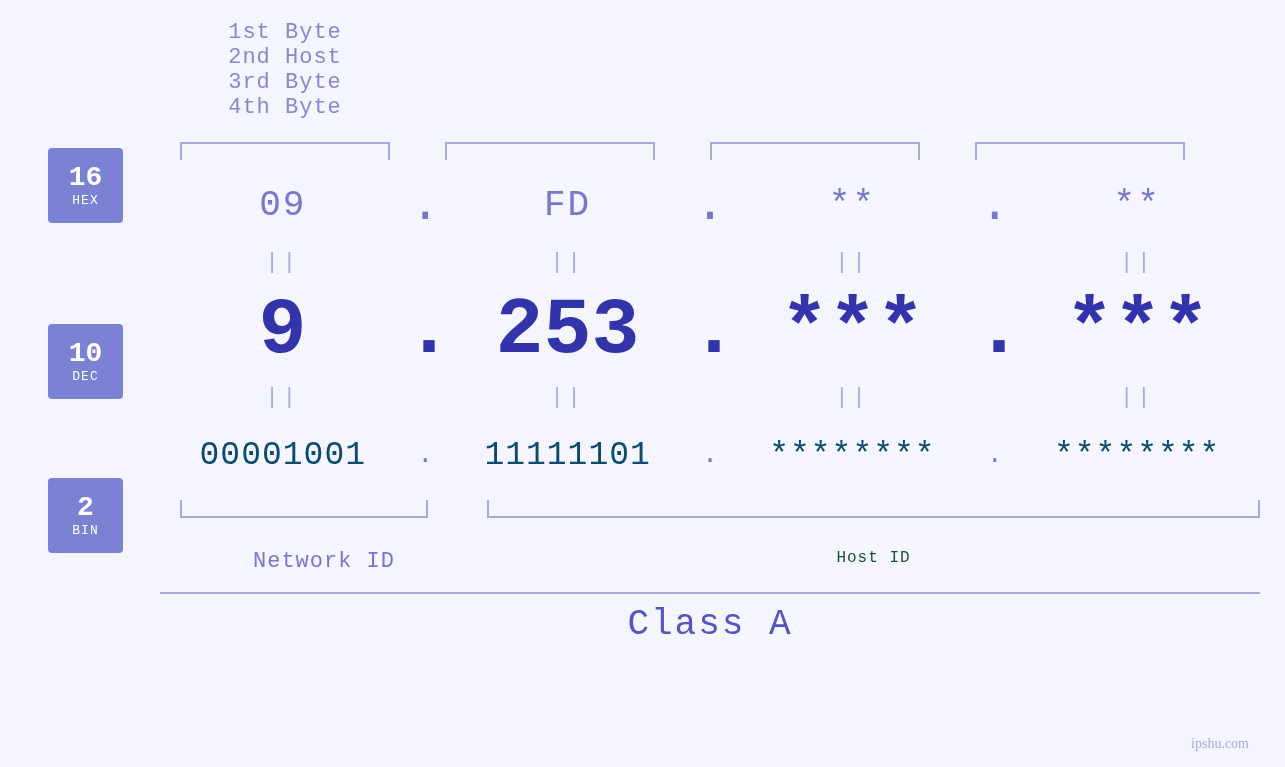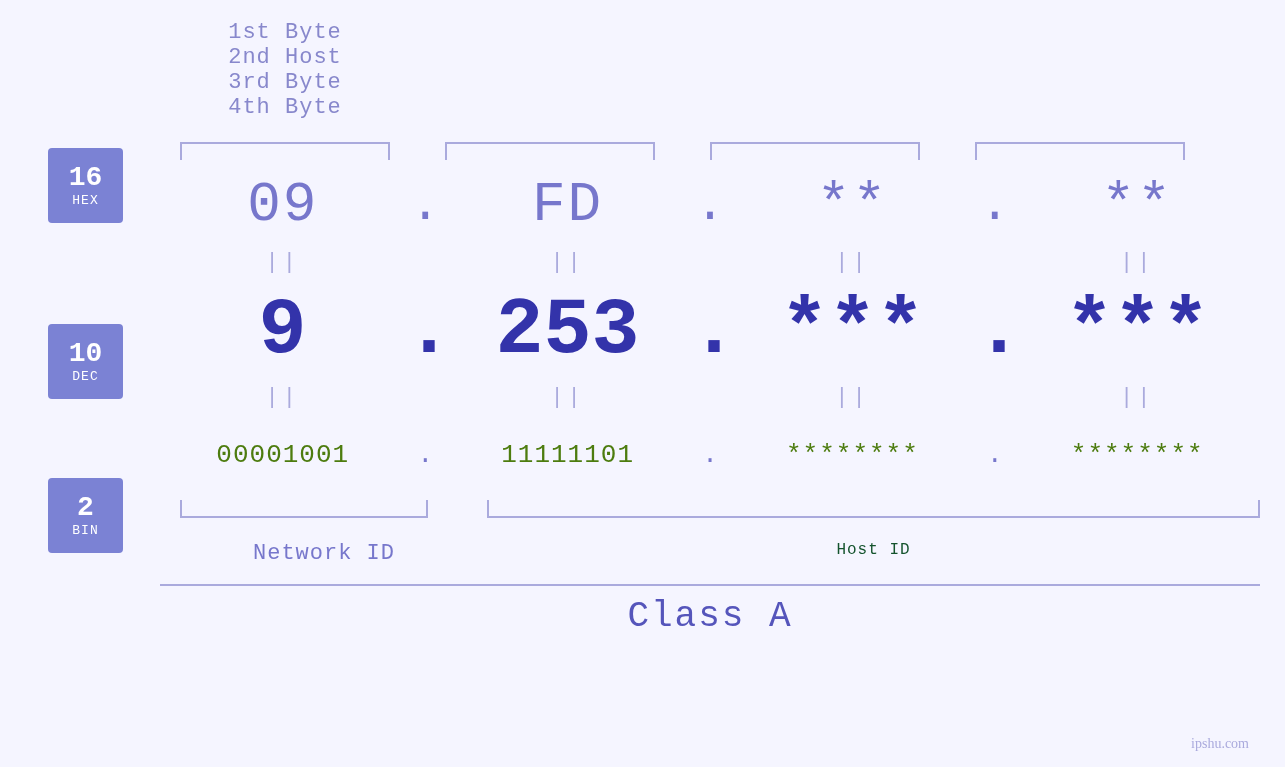--- a/index.html
+++ b/index.html
@@ -116,21 +116,21 @@
     }
 
     .cell-dot {
       width: 40px;
       text-align: center;
       color: #5555bb;
     }
 
     
     .hex-value {
-      font-size: 56px;
+      font-size: 36px;
       font-weight: normal;
       font-family: 'Courier New', Courier, monospace;
       color: #7777cc;
       letter-spacing: 2px;
     }
 
     .hex-dot {
       font-size: 50px;
       color: #7777cc;
     }
@@ -144,23 +144,23 @@
     }
 
     .dec-dot {
       font-size: 80px;
       font-weight: bold;
       color: #3333aa;
     }
 
     
     .bin-value {
-      font-size: 26px;
-      font-family: 'Courier New', Courier, monospace;
-      color: #4d7c0f;
+      font-size: 33px;
+      font-family: 'Courier New', Courier, monospace;
+      color: #0c4a6e;
       letter-spacing: 1px;
     }
 
     .bin-dot {
       font-size: 26px;
       color: #7777cc;
     }
 
     
     .equals-row {
@@ -212,21 +212,21 @@
       border-bottom: 2px solid #aaaadd;
       border-left: 2px solid #aaaadd;
       border-right: 2px solid #aaaadd;
       height: 18px;
       width: 773px;
       margin-left: 59px;
     }
 
     .bottom-labels {
       display: flex;
-      margin-top: 16px;
+      margin-top: 24px;
       justify-content: center;
     }
 
     .network-id-label {
       width: 288px;
       text-align: center;
       color: #7777cc;
       font-size: 22px;
       font-family: 'Courier New', Courier, monospace;
       letter-spacing: 1px;

